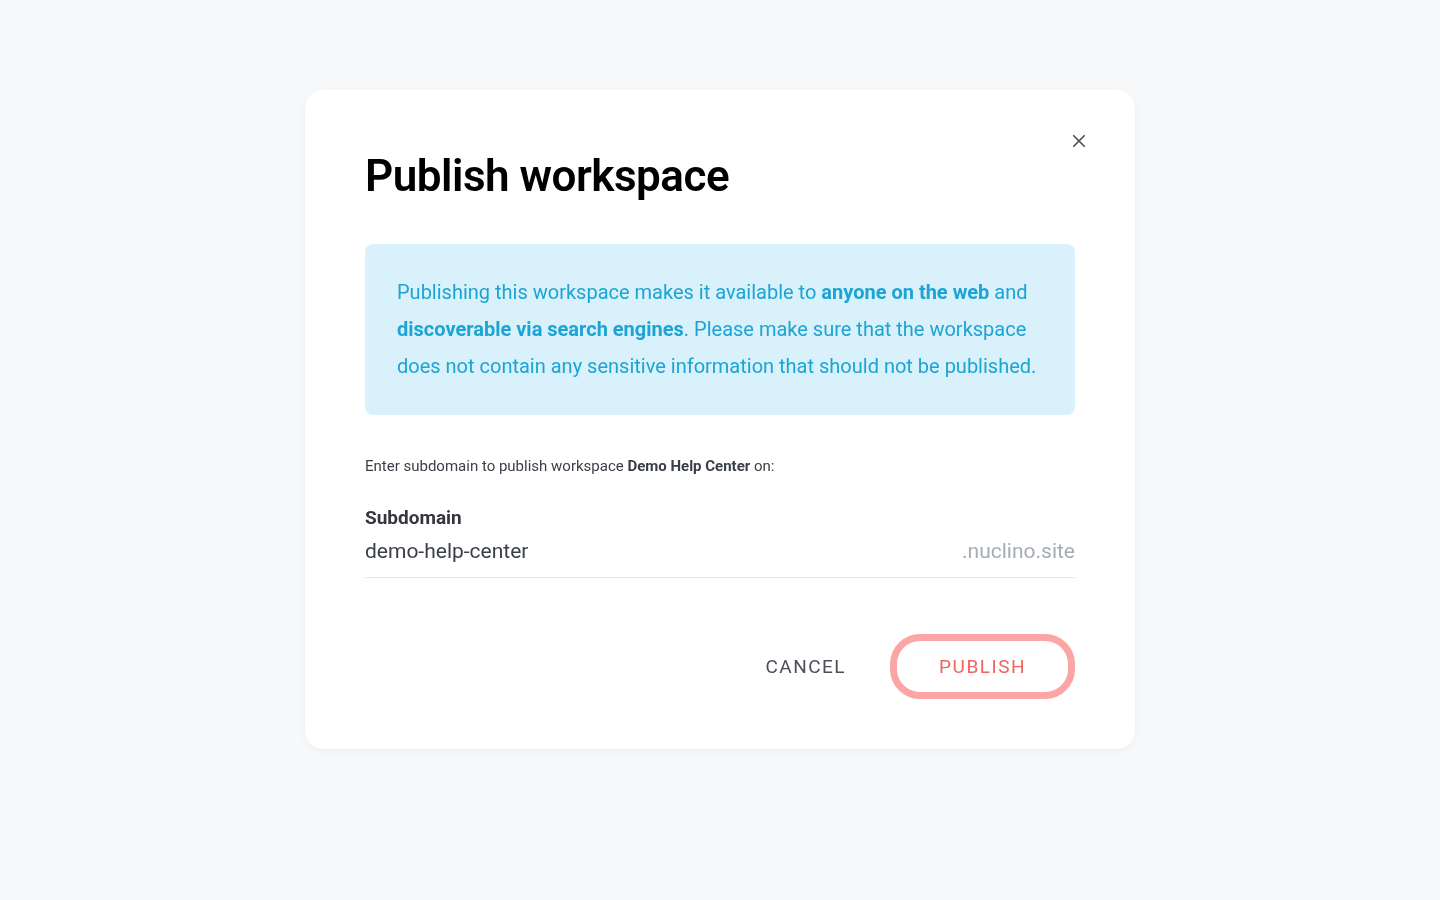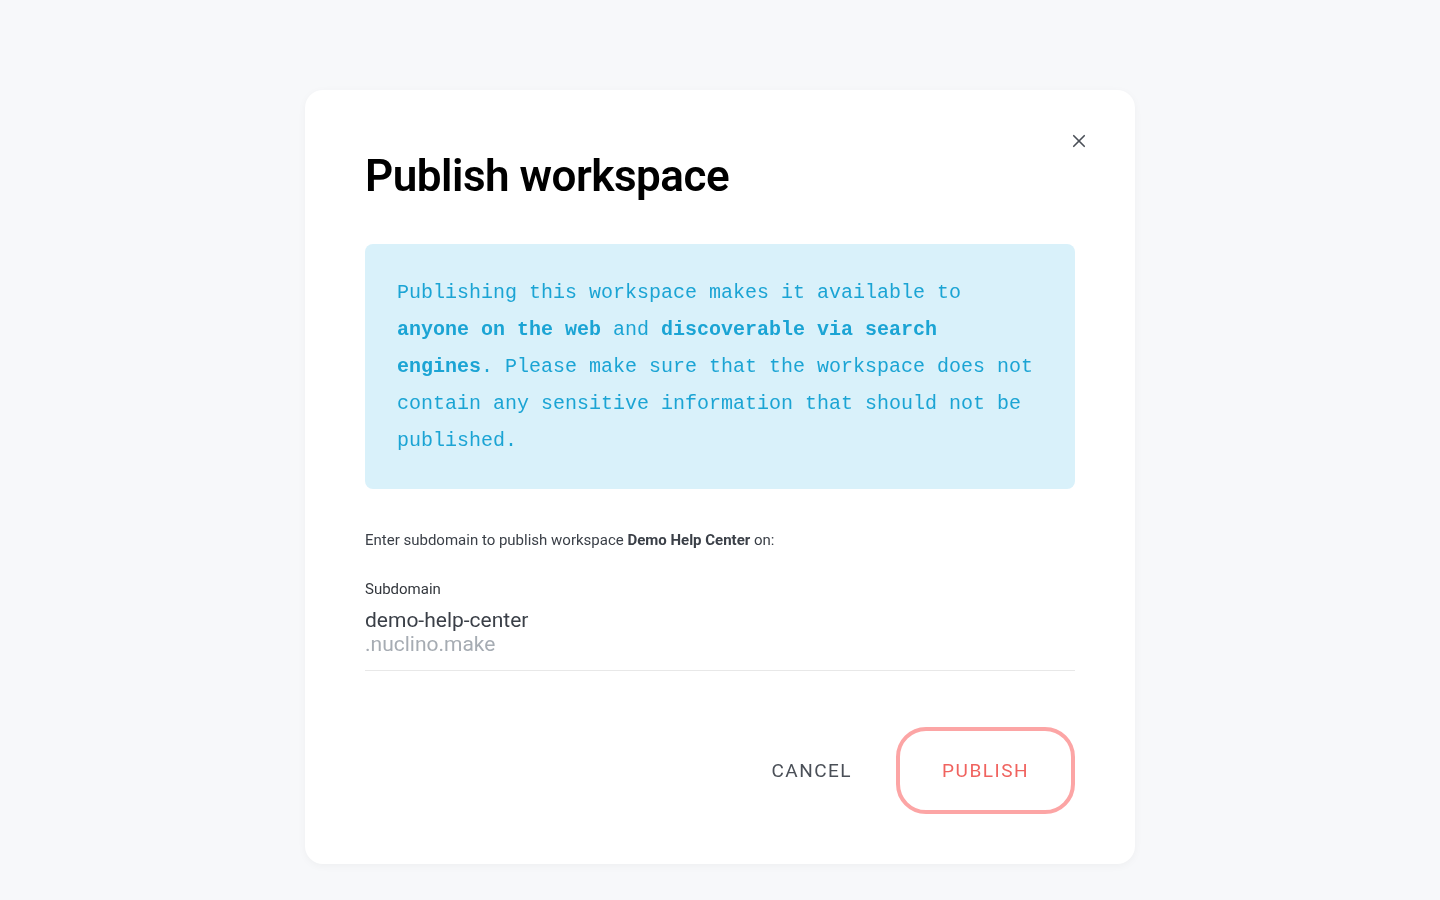--- a/index.html
+++ b/index.html
@@ -61,52 +61,50 @@
       background: #d9f1fa;
       border-radius: 8px;
       padding: 30px 32px;
       margin-bottom: 40px;
     }
 
     .notice-text {
       font-size: 20px;
       line-height: 1.85;
       color: #1ba4d4;
-      font-family: Liberation Mono, monospace;
     }
 
     .notice-text .bold {
       font-weight: 700;
     }
 
     .prompt {
       font-size: 15px;
       color: #3a3f47;
       margin-bottom: 28px;
       line-height: 1.5;
     }
 
     .prompt .bold {
       font-weight: 700;
     }
 
     .field-label {
-      font-size: 15px;
-      font-weight: 400;
+      font-size: 19px;
+      font-weight: 700;
       color: #33373d;
       margin-bottom: 10px;
     }
 
     .input-row {
       display: flex;
       align-items: baseline;
       border-bottom: 1px solid #e8e8e8;
       padding-bottom: 14px;
       margin-bottom: 56px;
-      flex-direction: column;
     }
 
     .subdomain-input {
       flex: 1;
       border: none;
       outline: none;
       font-size: 21px;
       color: #3a3f47;
       font-family: inherit;
       background: transparent;
@@ -130,25 +128,25 @@
       font-size: 19px;
       letter-spacing: 1.5px;
       color: #4a4f57;
       cursor: pointer;
       font-family: inherit;
       padding: 12px 8px;
     }
 
     .publish-btn {
       background: #ffffff;
-      border: 4px solid #fca5a5;
+      border: 7px solid #fca5a5;
       color: #f0635f;
       font-size: 19px;
       letter-spacing: 1.5px;
-      padding: 28px 42px;
+      padding: 14px 42px;
       border-radius: 30px;
       cursor: pointer;
       font-family: inherit;
     }
   </style>
 </head>
 <body>
 
 <div class="modal">
 
@@ -170,21 +168,21 @@
   </div>
 
   <p class="prompt">
     <span>Enter subdomain to publish workspace </span><span class="bold">Demo Help Center</span><span> on:</span>
   </p>
 
   <div class="field-label">Subdomain</div>
 
   <div class="input-row">
     <input type="text" class="subdomain-input" value="demo-help-center" style="">
-    <span class="domain-suffix">.nuclino.make</span>
+    <span class="domain-suffix">.nuclino.site</span>
   </div>
 
   <div class="actions">
     <button class="cancel-btn">CANCEL</button>
     <button class="publish-btn">PUBLISH</button>
   </div>
 
 </div>
 
 </body></html>

